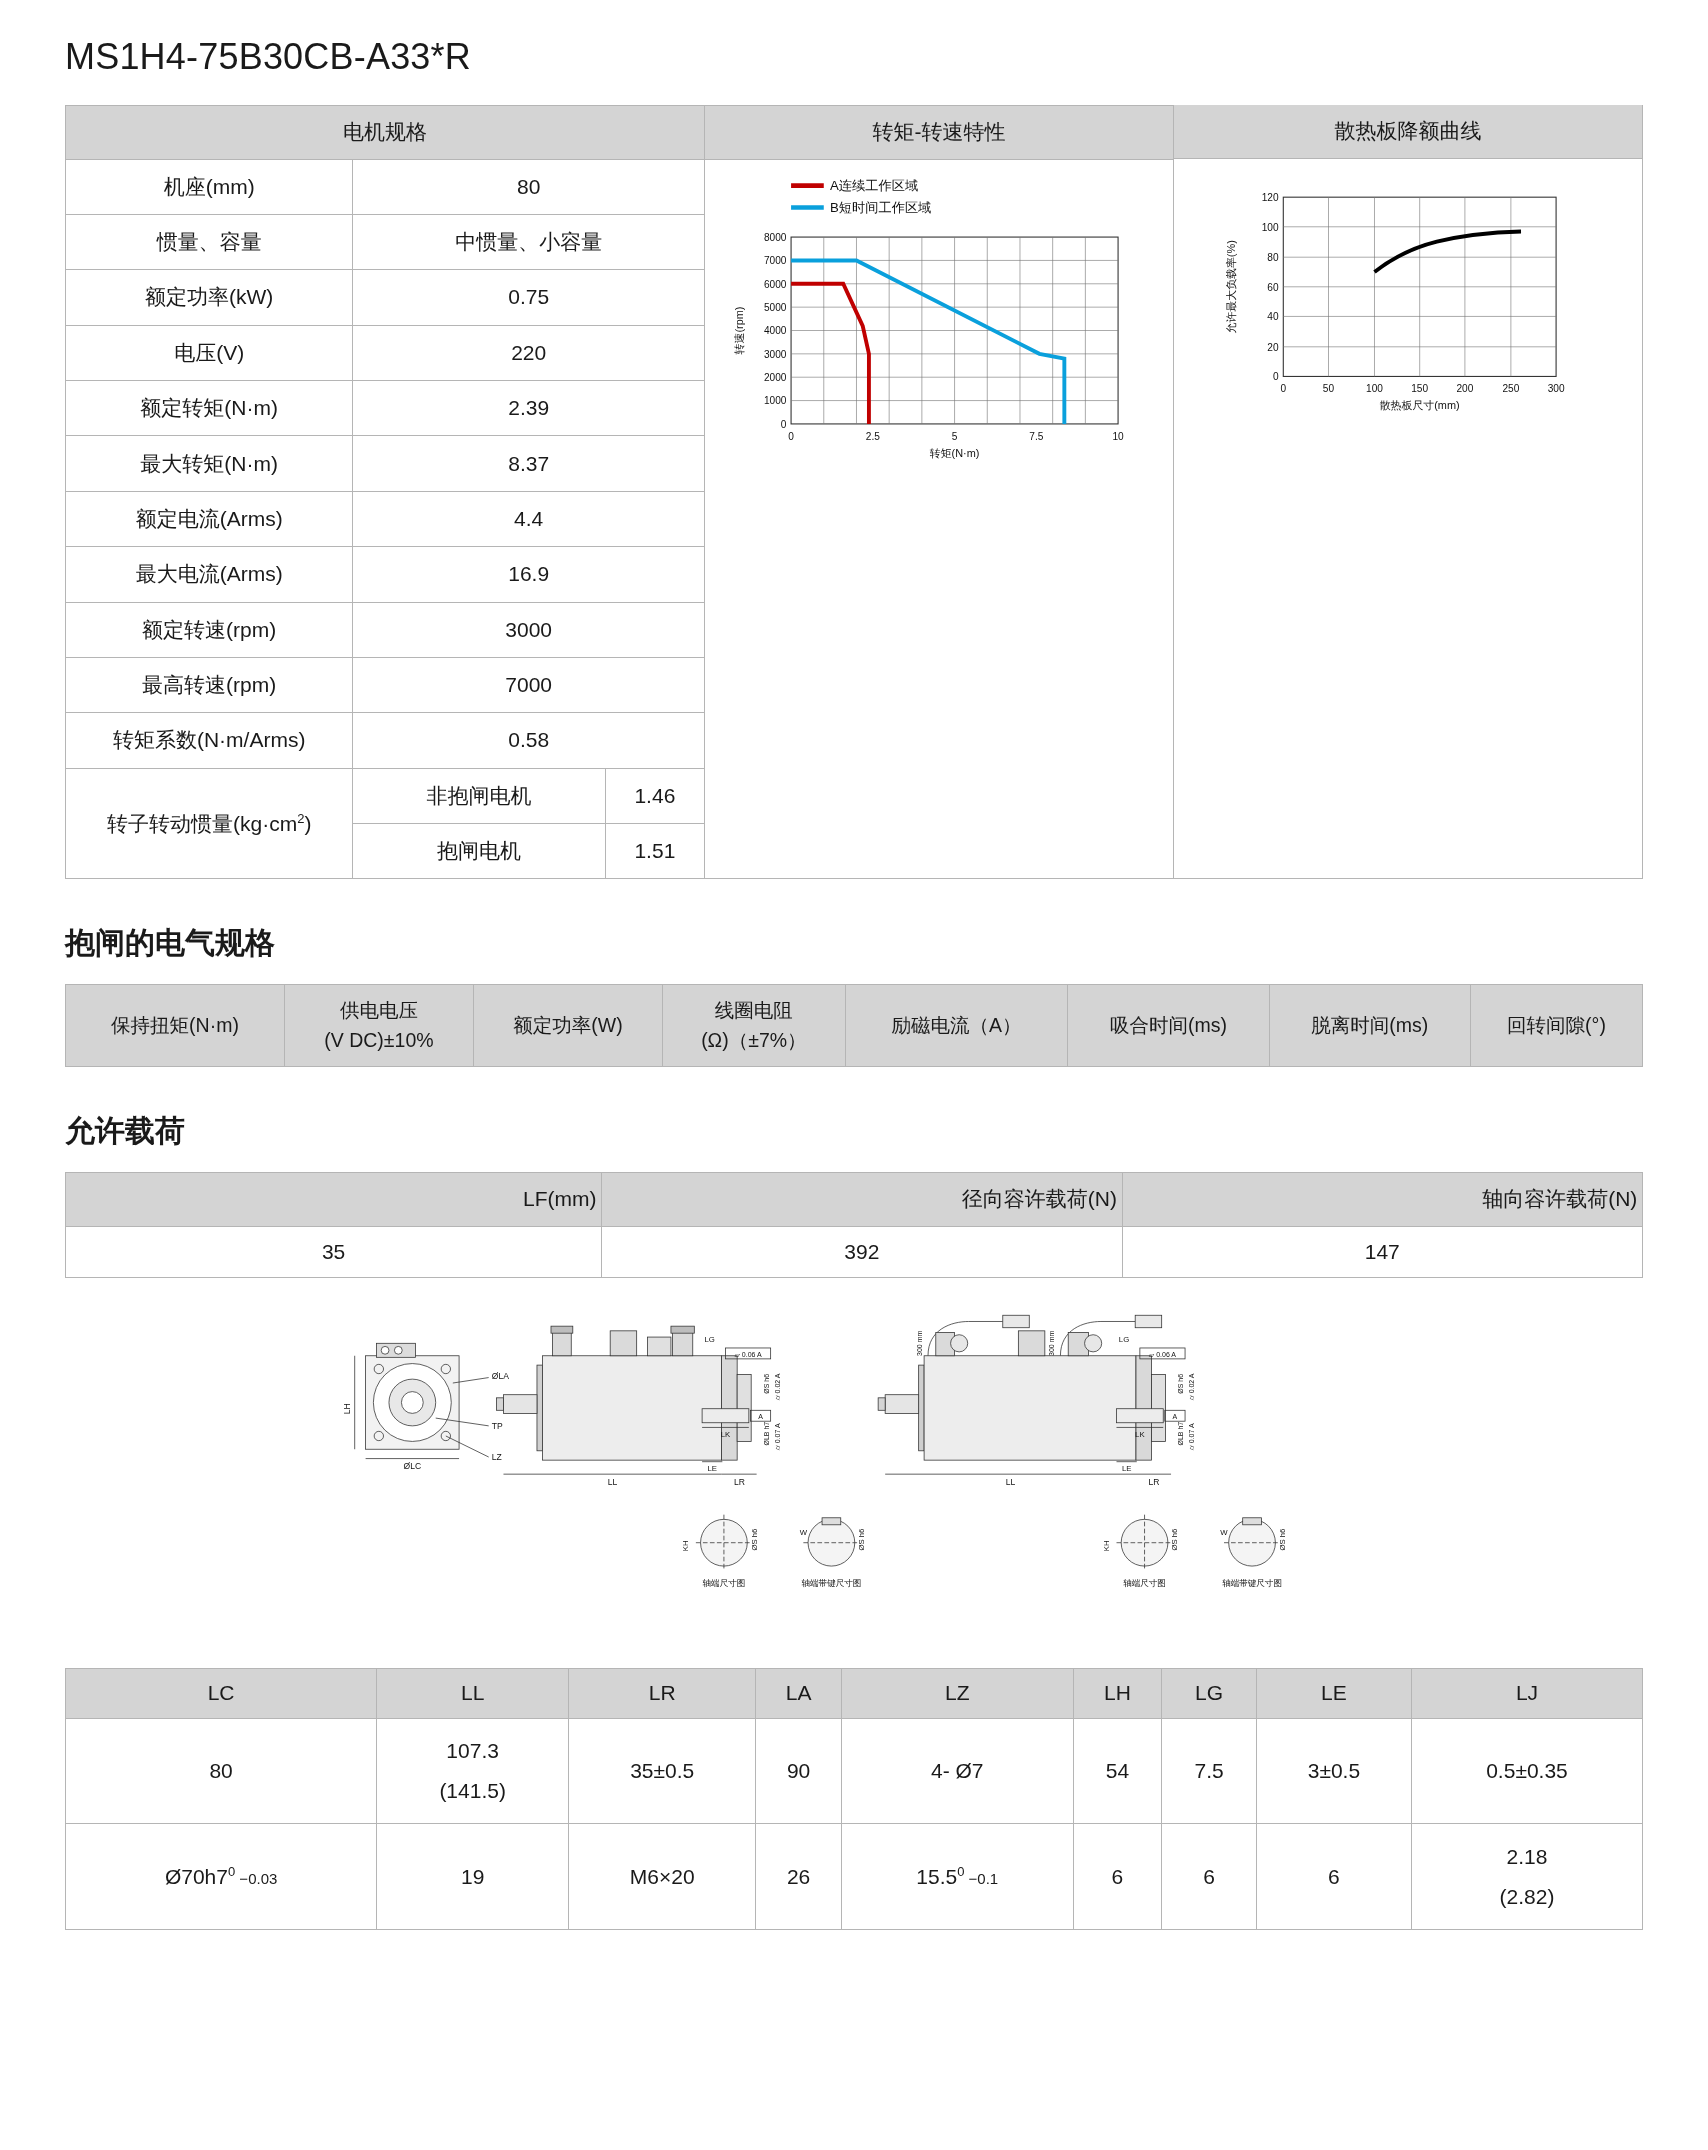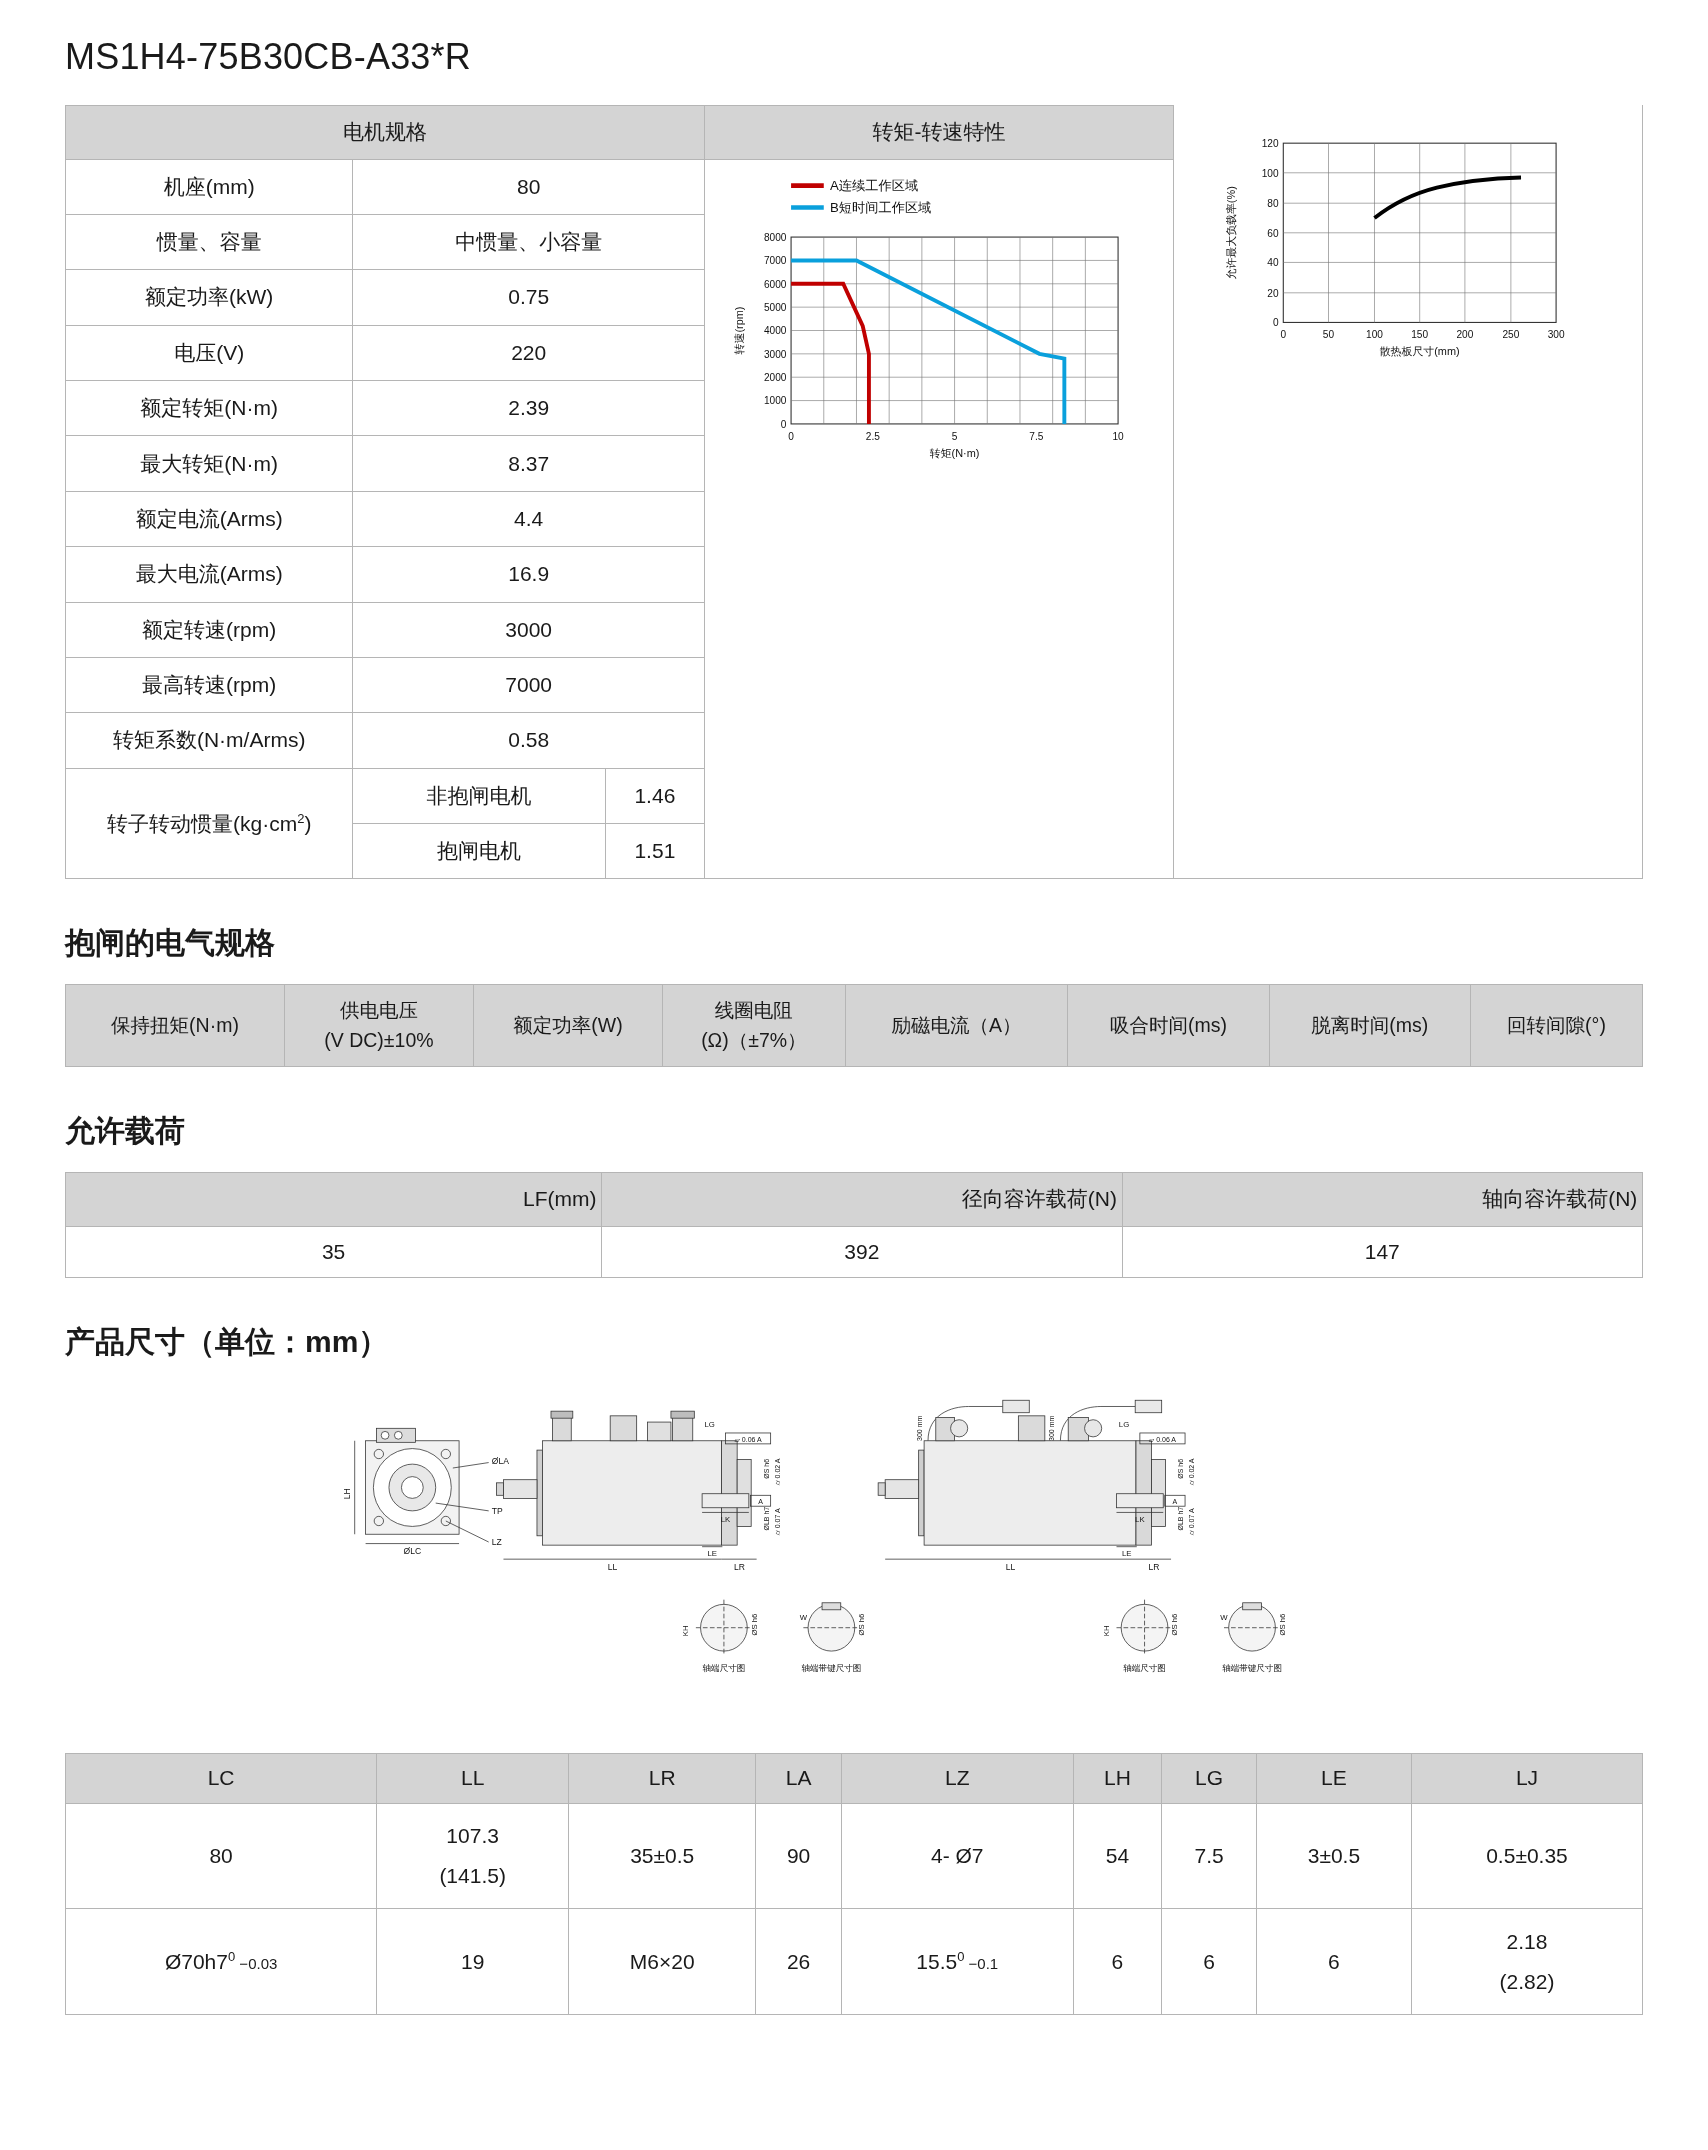--- a/index.html
+++ b/index.html
@@ -206,20 +206,21 @@
             <text x="48" y="210" font-size="14" font-family="Liberation Sans, sans-serif" fill="#111" text-anchor="middle" transform="rotate(-90 48 210)">转速(rpm)</text>
 
             <polyline points="110,120 194,120 429,240 461,246 461,330" fill="none" stroke="#0aa0dc" stroke-width="5"></polyline>
 
             <polyline points="110,150 177,150 202,204 210,240 210,330" fill="none" stroke="#c00000" stroke-width="5"></polyline>
           </svg>
         </div>
       </div>
 
       <div class="chart-box" style="flex:1 1 auto;">
+        <div class="chart-head">散热板降额曲线</div>
         <div class="chart-body">
           <svg width="468" height="265" viewBox="0 0 600 340">
             <rect x="140" y="40" width="350" height="230" fill="#ffffff" stroke="#333" stroke-width="1.4"></rect>
             <g stroke="#777" stroke-width="0.8">
               <line x1="198" y1="40" x2="198" y2="270"></line>
               <line x1="257" y1="40" x2="257" y2="270"></line>
               <line x1="315" y1="40" x2="315" y2="270"></line>
               <line x1="373" y1="40" x2="373" y2="270"></line>
               <line x1="432" y1="40" x2="432" y2="270"></line>
               <line x1="140" y1="78" x2="490" y2="78"></line>
@@ -282,21 +283,20 @@
       <td class="load-hdr">轴向容许载荷(N)</td>
     </tr>
     <tr>
       <td class="cell">35</td>
       <td class="cell">392</td>
       <td class="cell">147</td>
     </tr>
   </tbody>
     </table>
 
-  <h2 class="section">产品尺寸（单位：mm）</h2>
 
   <div class="draw-wrap">
     <svg width="1036" height="335" viewBox="0 0 1330 430">
       <g stroke="#333" fill="none" stroke-width="1">
 
         <rect x="38" y="60" width="120" height="120" fill="#f2f2f2"></rect>
         <circle cx="98" cy="120" r="50" fill="#ffffff"></circle>
         <circle cx="98" cy="120" r="30" fill="#e8e8e8"></circle>
         <circle cx="98" cy="120" r="14" fill="#ffffff"></circle>
         <circle cx="55" cy="77" r="6"></circle>

